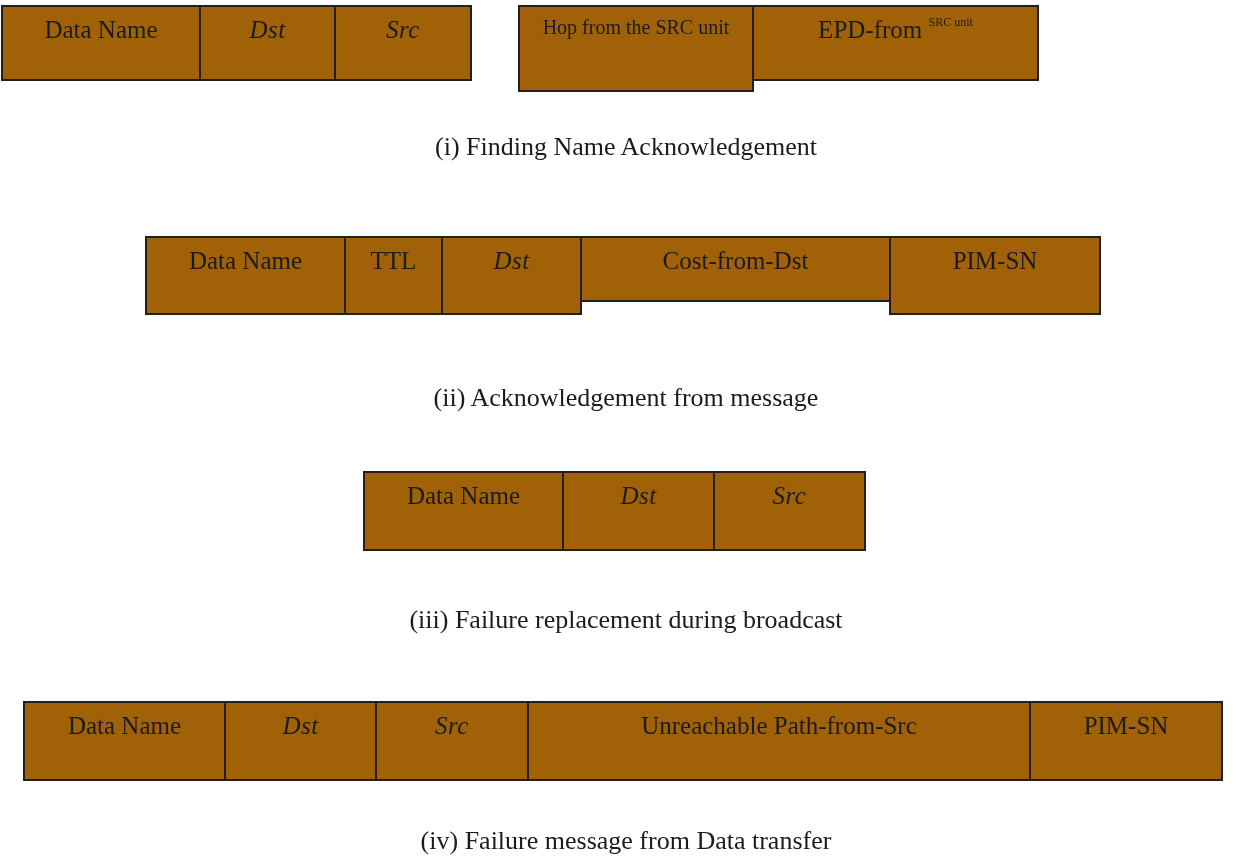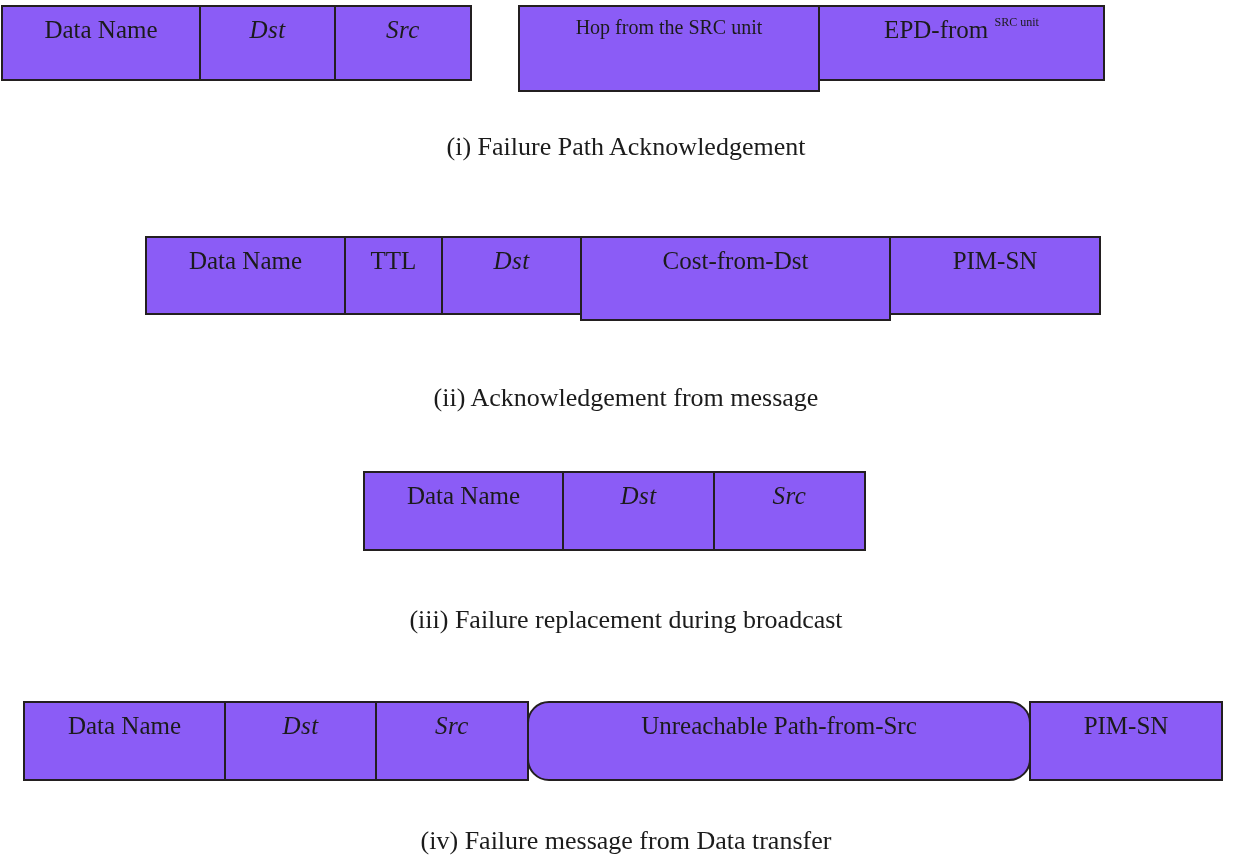--- a/index.html
+++ b/index.html
@@ -20,21 +20,21 @@
   
   .packet-table {
     position: absolute;
     display: flex;
     align-items: flex-start;
     box-sizing: border-box;
   }
   .cell {
     box-sizing: border-box;
     border: 2px solid #231f20;
-    background: #8b5cf6;
+    background: #a16207;
     display: flex;
     align-items: flex-start;
     justify-content: center;
     text-align: center;
     padding-top: 9px;
     font-size: 25px;
     line-height: 1.12;
     white-space: nowrap;
     overflow: visible;
   }
@@ -69,47 +69,47 @@
     color: #1b1b1b;
   }
 </style>
 </head>
 <body>
 
 <div class="packet-table" style="left:1px; top:5px; height:92px;">
   <div class="cell" style="width:200px; height:76px;">Data Name</div>
   <div class="cell italic" style="width:137px; height:76px;">Dst</div>
   <div class="cell italic" style="width:138px; height:76px;">Src</div>
-  <div class="cell small" style="width:302px; height:87px;margin-left:46px;">Hop from the SRC unit</div>
+  <div class="cell small" style="width:236px; height:87px;margin-left:46px;">Hop from the SRC unit</div>
   <div class="cell" style="width:287px; height:76px;">
     <span>EPD-from</span>&nbsp;<span class="sub">SRC unit</span>
   </div>
 </div>
 
-<div class="caption" style="top:132px;">(i) Failure Path Acknowledgement</div>
+<div class="caption" style="top:132px;">(i) Finding Name Acknowledgement</div>
 
 <div class="packet-table" style="left:145px; top:236px; height:82px;">
   <div class="cell" style="width:201px; height:79px;">Data Name</div>
   <div class="cell" style="width:99px; height:79px;">TTL</div>
   <div class="cell italic" style="width:141px; height:79px;">Dst</div>
-  <div class="cell" style="width:311px; height:85px;">Cost-from-Dst</div>
+  <div class="cell" style="width:311px; height:66px;">Cost-from-Dst</div>
   <div class="cell" style="width:212px; height:79px;">PIM-SN</div>
 </div>
 
 <div class="caption" style="top:383px;">(ii) Acknowledgement from message</div>
 
 <div class="packet-table" style="left:363px; top:471px; height:82px;">
   <div class="cell" style="width:201px; height:80px;">Data Name</div>
   <div class="cell italic" style="width:153px; height:80px;">Dst</div>
   <div class="cell italic" style="width:153px; height:80px;">Src</div>
 </div>
 
 <div class="caption" style="top:605px;">(iii) Failure replacement during broadcast</div>
 
 <div class="packet-table" style="left:23px; top:701px; height:82px;">
   <div class="cell" style="width:203px; height:80px;">Data Name</div>
   <div class="cell italic" style="width:153px; height:80px;">Dst</div>
   <div class="cell italic" style="width:154px; height:80px;">Src</div>
-  <div class="cell" style="width:504px; height:80px;border-radius:22px;">Unreachable Path-from-Src</div>
+  <div class="cell" style="width:504px; height:80px;">Unreachable Path-from-Src</div>
   <div class="cell" style="width:194px; height:80px;">PIM-SN</div>
 </div>
 
 <div class="caption" style="top:826px;">(iv) Failure message from Data transfer</div>
 
 </body></html>

